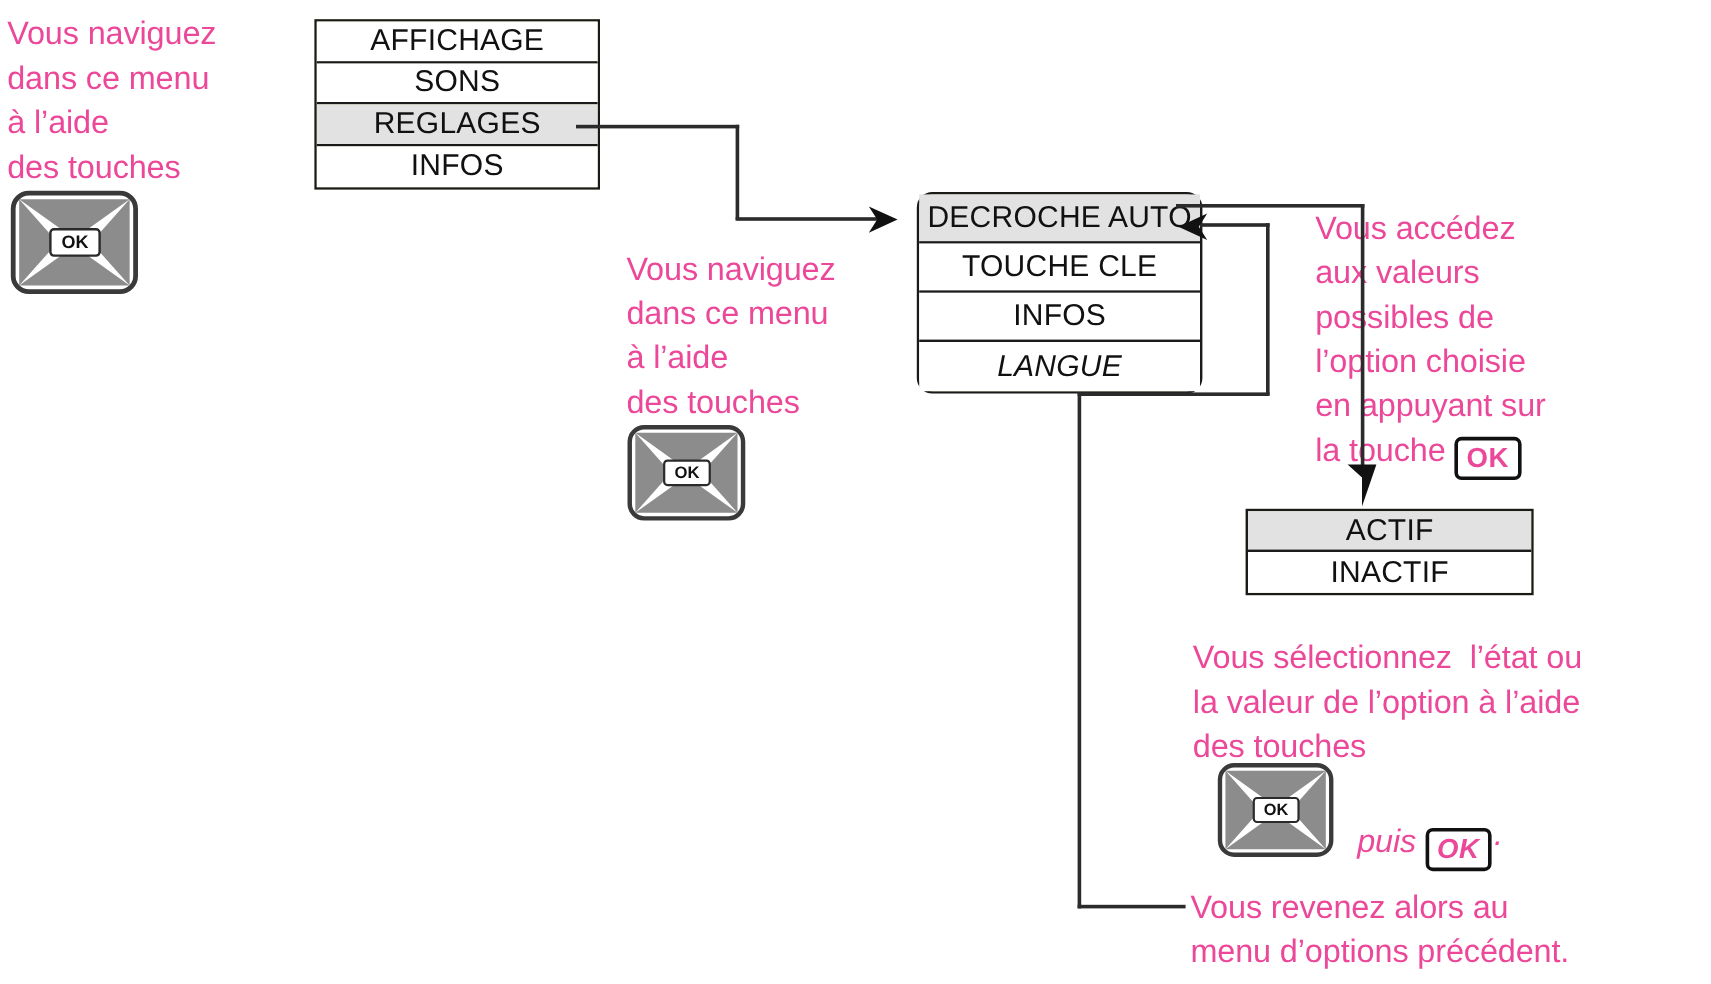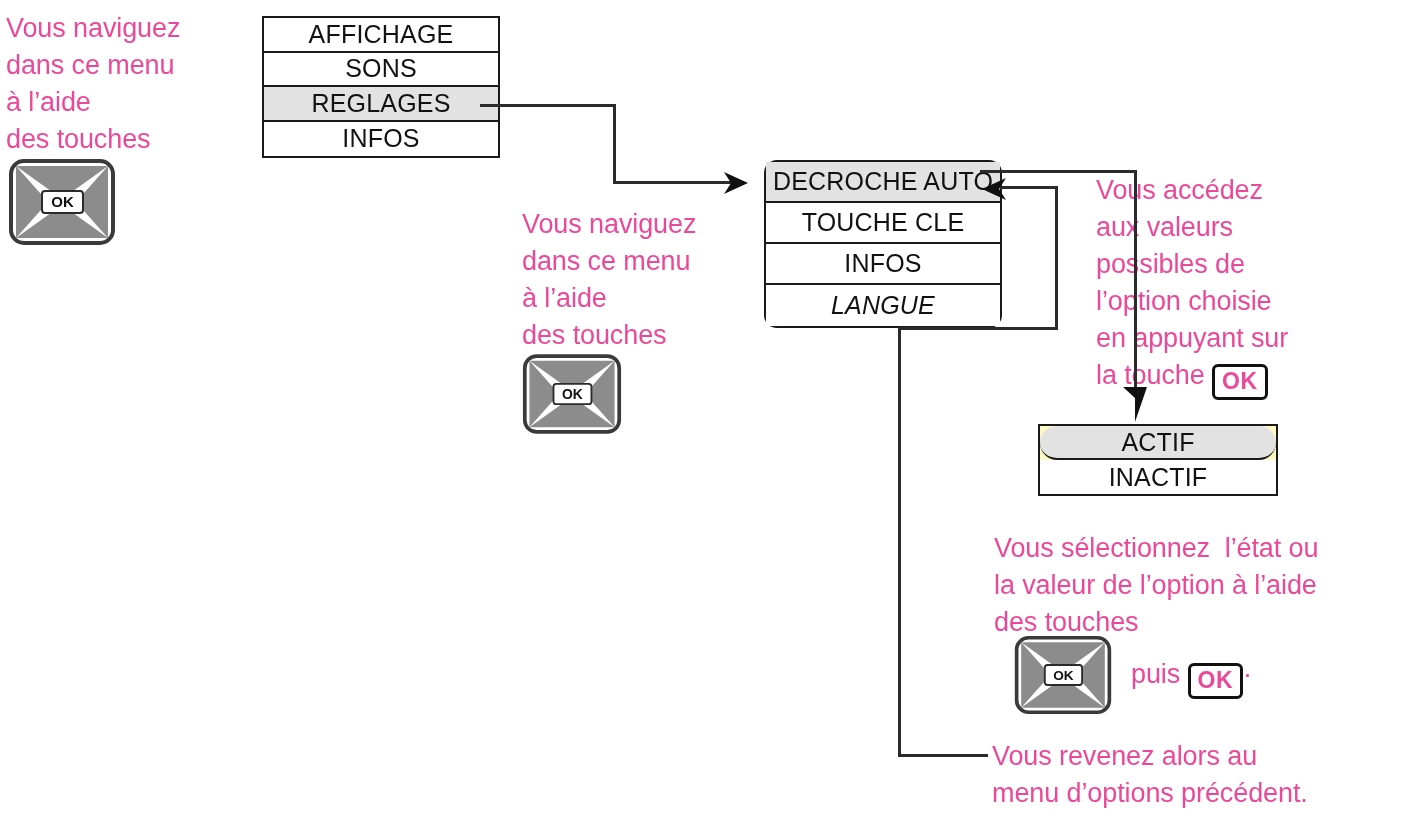--- a/index.html
+++ b/index.html
@@ -166,21 +166,21 @@
   <div class="wire h" style="left:1000px;top:186px;width:58px;"></div>
   <svg class="arrow" style="left:980px;top:176px;" width="28" height="24">
     <path d="M26 2 L2 13 L26 24 L19 13 Z" fill="#111"></path>
   </svg>
 
   <div class="wire h" style="left:898px;top:327px;width:160px;"></div>
   <div class="wire v" style="left:898px;top:327px;height:430px;"></div>
   <div class="wire h" style="left:898px;top:754px;width:90px;"></div>
 
   <div class="menu" id="menu-3" style="left:1018px;top:424px;width:240px;height:72px;">
-      <div class="menu-row sel" style="height: 50%; border-radius: 17px;">
+      <div class="menu-row sel" style="height: 50%;">
         <span>ACTIF</span>
       </div>
       <div class="menu-row" style="height: 50%;">
         <span>INACTIF</span>
       </div>
     </div>
 
   <div class="prose" style="left:994px;top:530px;width:440px;">Vous sélectionnez  l’état ou
 la valeur de l’option à l’aide
 des touches</div>
@@ -190,18 +190,18 @@
       <rect x="3" y="3" width="102" height="82" rx="13" ry="13" fill="#ffffff" stroke="#3a3a3a" stroke-width="4"></rect>
       <path d="M8 8 L100 8 L54 41 Z" fill="#8c8c8c"></path>
       <path d="M8 80 L100 80 L54 47 Z" fill="#8c8c8c"></path>
       <path d="M8 8 L8 80 L40 44 Z" fill="#8c8c8c"></path>
       <path d="M100 8 L100 80 L68 44 Z" fill="#8c8c8c"></path>
       <rect x="34" y="33" width="41" height="22" rx="3" ry="3" fill="#ffffff" stroke="#2a2a2a" stroke-width="2"></rect>
       <text x="54.5" y="49" text-anchor="middle" font-family="Liberation Sans, sans-serif" font-size="15" font-weight="bold" fill="#111">OK</text>
     </svg>
   </div>
 
-  <div class="prose" style="left:1131px;top:656px;width:240px;"><span>puis</span> <span class="okkey">OK</span><span>·</span></div>
+  <div class="prose" style="left:1131px;top:683px;width:240px;font-style:italic;"><span>puis</span> <span class="okkey">OK</span><span>·</span></div>
 
   <div class="prose" style="left:992px;top:738px;width:440px;">Vous revenez alors au
 menu d’options précédent.</div>
 
 </div>
 
 </body></html>

